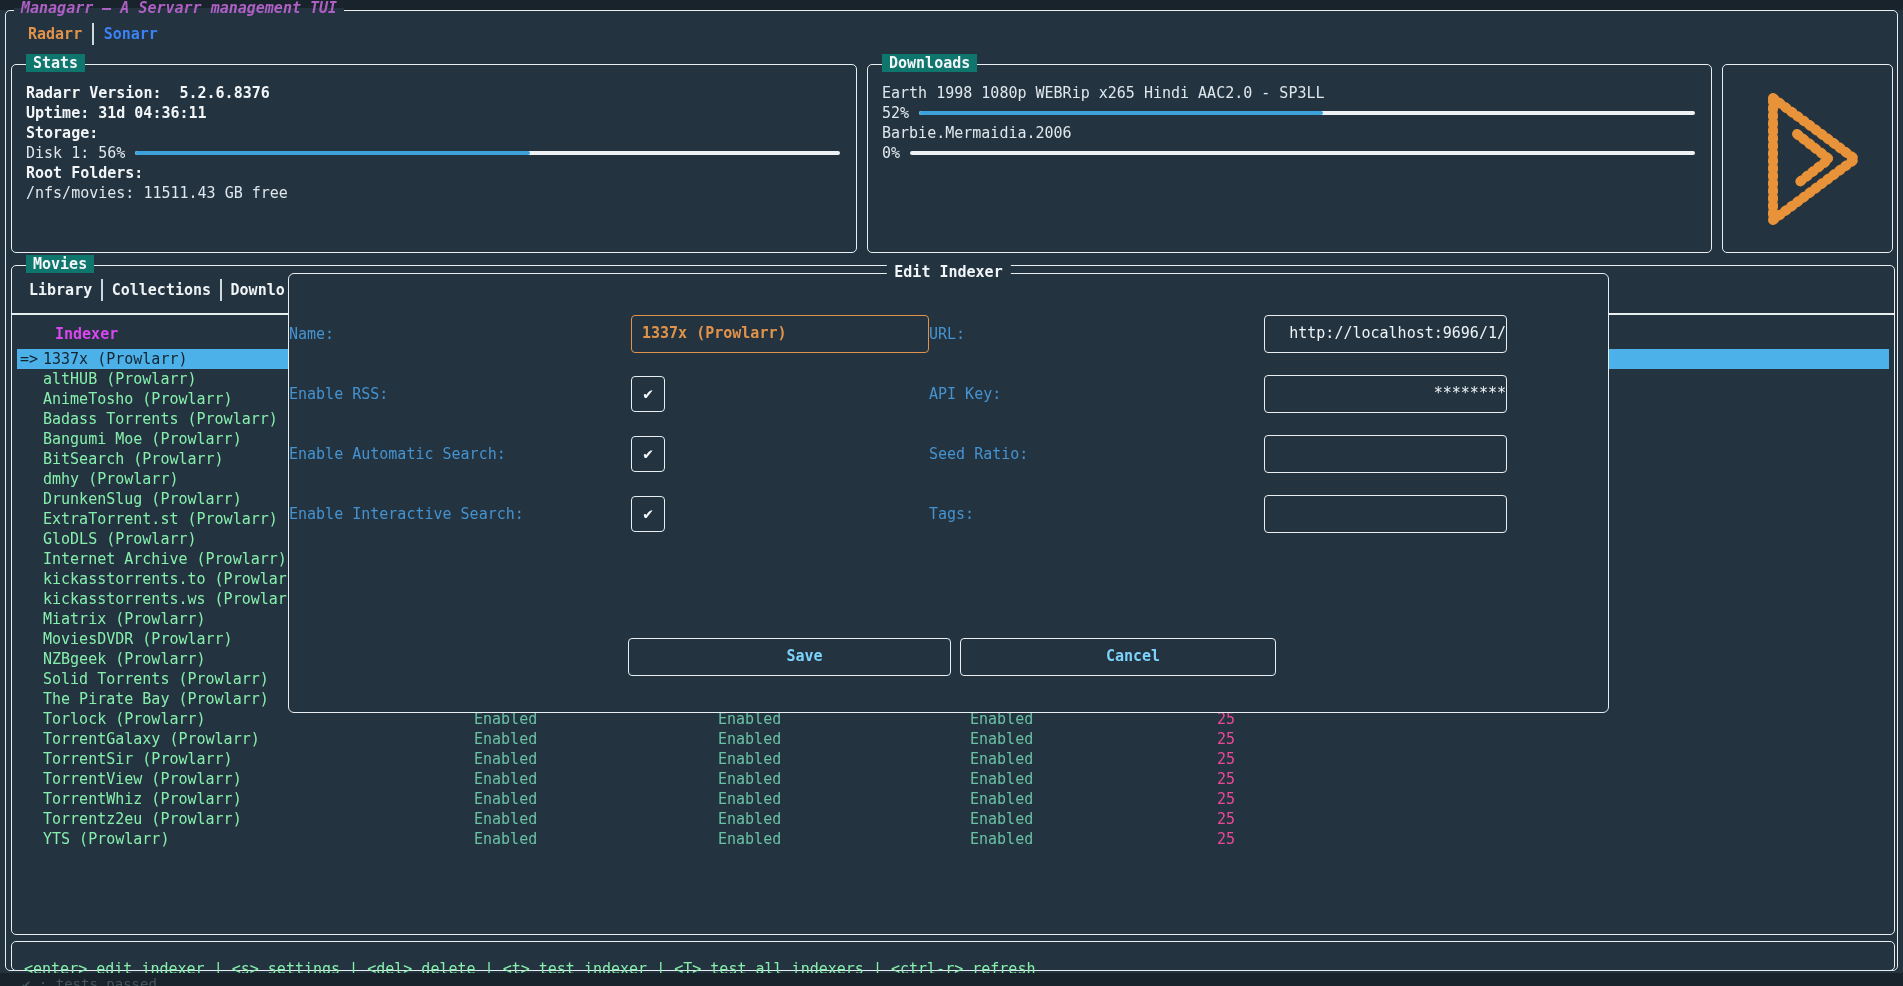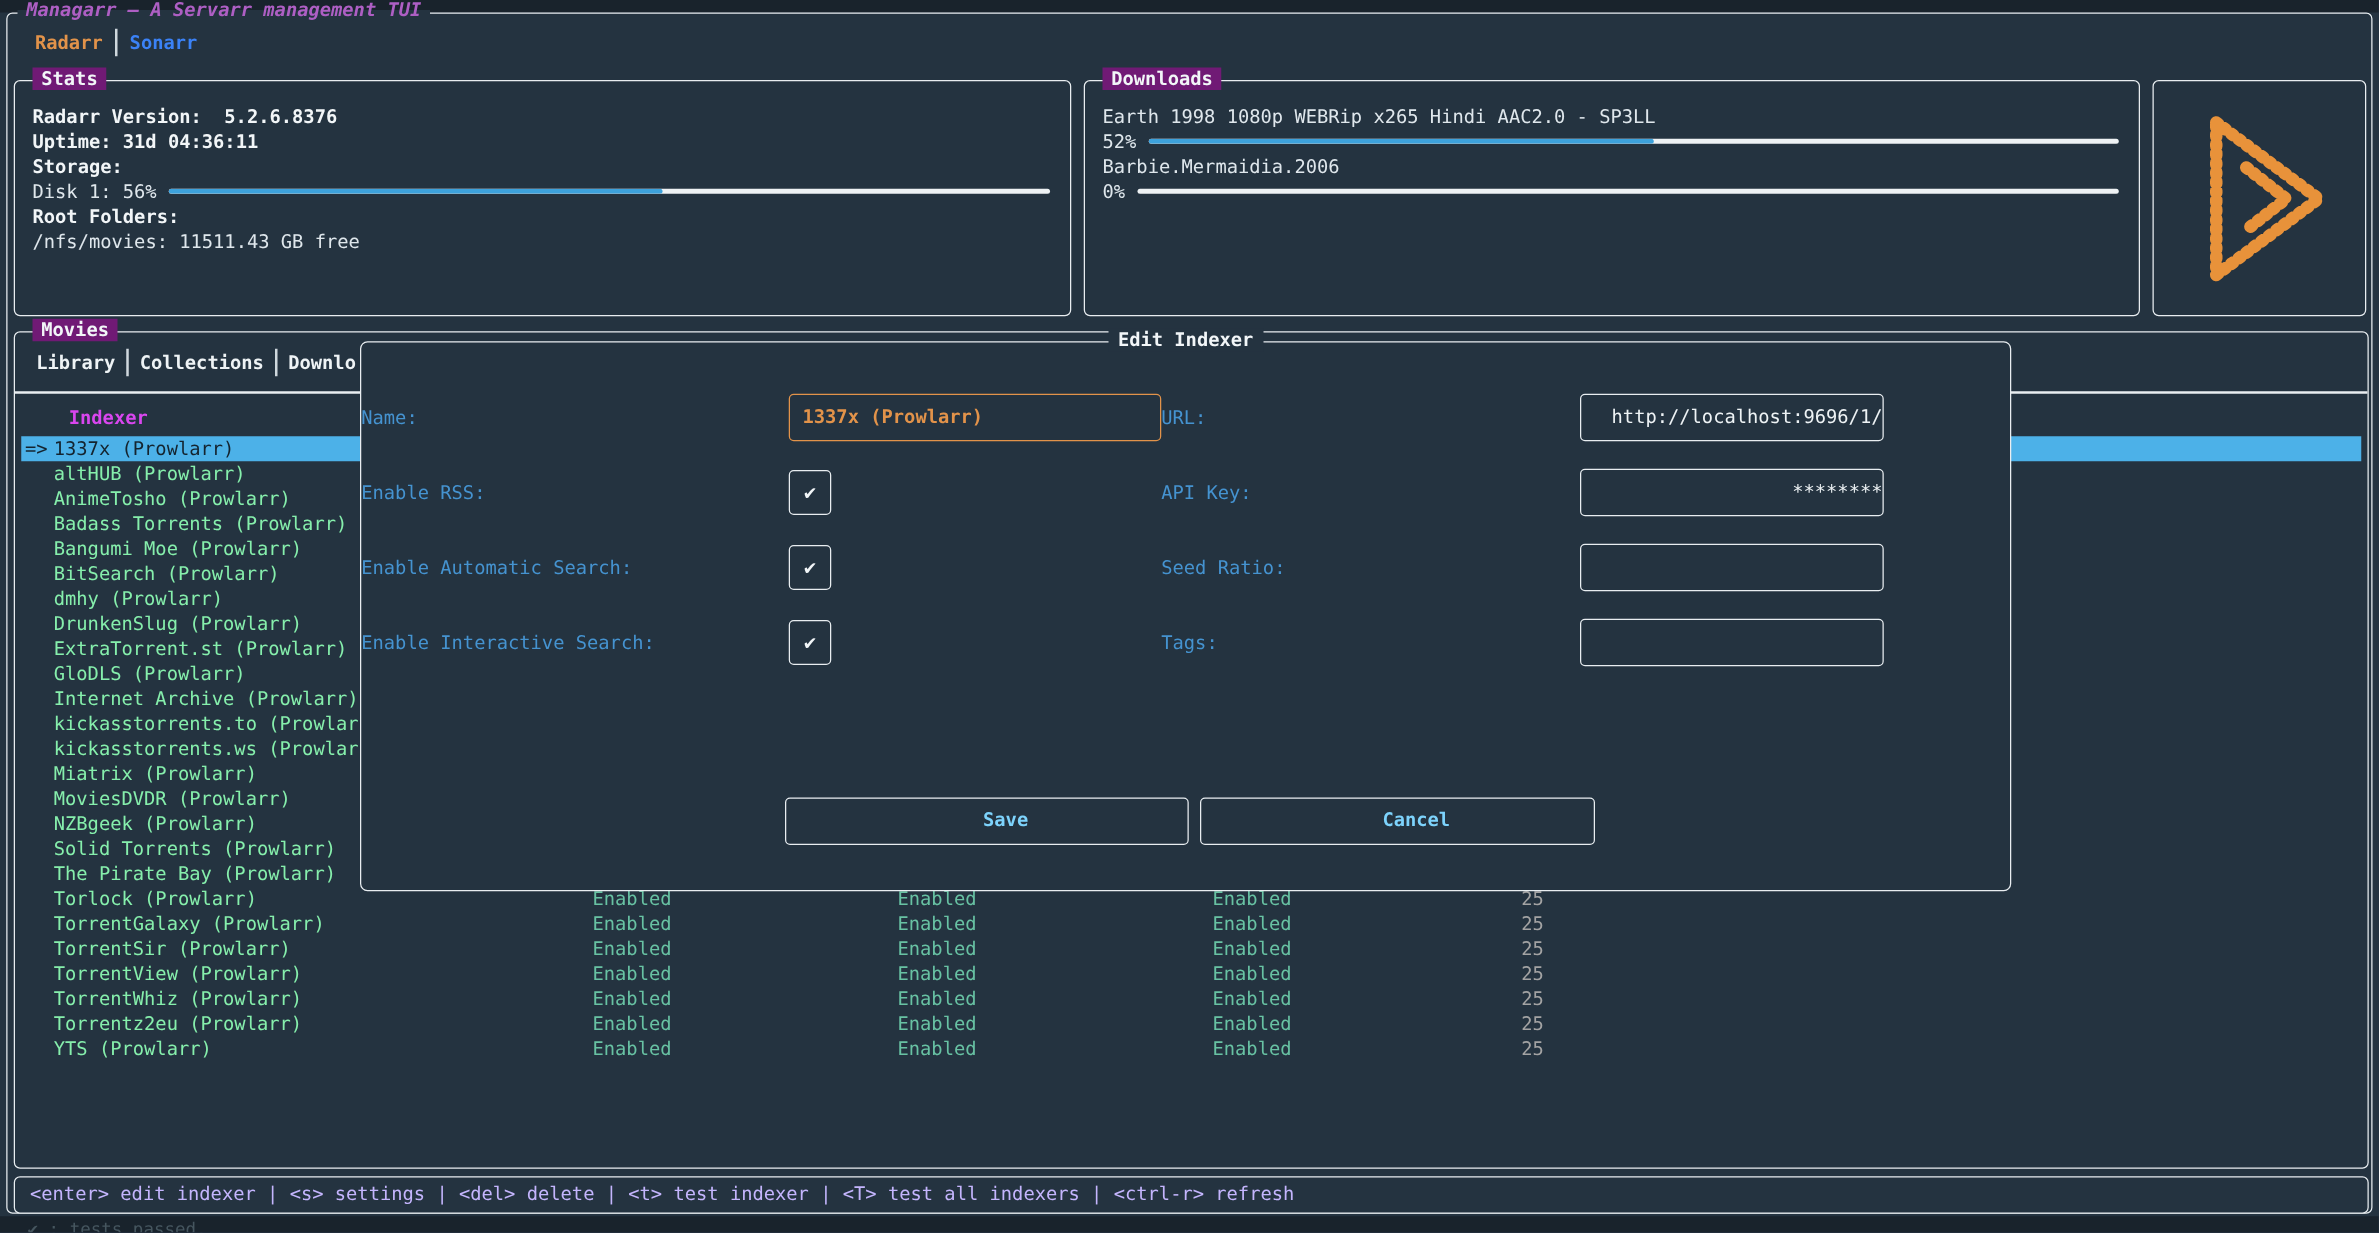--- a/index.html
+++ b/index.html
@@ -26,21 +26,21 @@
     color:#ae5fc4; font-weight:bold; font-style:italic; white-space:nowrap;
   }
   .servarr-tabs { position:absolute; left:12px; top:10px; height:26px; display:flex; align-items:center; }
   .servarr-tabs .tab { font-weight:bold; padding:0 10px; color:#3b82f6; cursor:default; }
   .servarr-tabs .tab.active { color:#e2934a; }
   .tab-sep { width:1.5px; height:22px; background:#cfd8dd; }
   .top-keys { position:absolute; right:14px; top:10px; height:26px; line-height:26px; color:#3b7bd0; white-space:nowrap; }
 
   .panel { position:absolute; border:1.5px solid #e9eef1; border-radius:5px; background:#243340; }
   .panel-title {
-    position:absolute; top:-11px; left:14px; padding:0 7px; background:#701a75;
+    position:absolute; top:-11px; left:14px; padding:0 7px; background:#0f766e;
     font-weight:bold; color:#f2f6f8; white-space:nowrap;
   }
   .panel.stats     { left:11px;  top:64px; width:846px; height:189px; }
   .panel.downloads { left:867px; top:64px; width:845px; height:189px; }
   .panel.logo      { left:1722px; top:64px; width:171px; height:189px; display:flex; align-items:center; justify-content:center; }
   .panel.movies    { left:11px;  top:265px; width:1884px; height:670px; }
   .panel.bottombar { left:11px;  top:941px; width:1884px; height:30px; }
 
   .panel-body { padding:18px 14px 0 14px; line-height:20px; }
   .line { white-space:nowrap; height:20px; }
@@ -58,21 +58,21 @@
   .tabs-divider { position:absolute; left:0; right:0; top:47px; height:1.5px; background:#e9eef1; }
   .indexer-header { position:absolute; left:43px; top:59px; font-weight:bold; color:#d946ef; }
   .rows { position:absolute; left:5px; top:83px; right:5px; }
   .row { position:relative; height:20px; }
   .row span { position:absolute; top:0; height:20px; line-height:20px; white-space:nowrap; }
   .cell-marker   { left:3px;  width:24px; color:#14242f; }
   .cell-name     { left:26px; color:#86efac; }
   .cell-enabled1 { left:457px; color:#68c2a3; }
   .cell-enabled2 { left:701px; color:#68c2a3; }
   .cell-enabled3 { left:953px; color:#68c2a3; }
-  .cell-priority { left:1130px; width:88px; text-align:right; color:#a3a3a3; }
+  .cell-priority { left:1130px; width:88px; text-align:right; color:#ec4899; }
   .row.selected { background:#4cb1e8; }
   .row.selected span { color:#14242f; }
 
   
   .modal {
     position:absolute; left:288px; top:273px; width:1321px; height:440px;
     background:#243340; border:1.5px solid #e9eef1; border-radius:6px; z-index:5;
   }
   .modal-title {
     position:absolute; top:-11px; left:50%; transform:translateX(-50%);
@@ -91,21 +91,21 @@
     position:absolute; left:342px; width:34px; height:36px; border:1.5px solid #e9eef1;
     border-radius:4px; text-align:center; line-height:33px; font-weight:bold; color:#f2f6f8; font-size:16px;
   }
   .btn {
     position:absolute; top:364px; height:38px; border:1.5px solid #e9eef1; border-radius:4px;
     text-align:center; line-height:35px; font-weight:bold; color:#7dd3fc; cursor:default;padding-left:30px;
   }
   .btn.save { left:339px; width:323px; }
   .btn.cancel { left:671px; width:316px; }
 
-  .bottom-keys { padding:4px 0 0 12px; color:#c4b5fd; white-space:nowrap; }
+  .bottom-keys { padding:4px 0 0 12px; color:#86efac; white-space:nowrap;margin-top:14px; }
 </style>
 </head>
 <body>
 
 <div class="strip top"></div>
 
 <div class="frame">
   <span class="frame-title">Managarr – A Servarr management TUI</span>
   <div class="servarr-tabs">
     <span class="tab active">Radarr</span>

